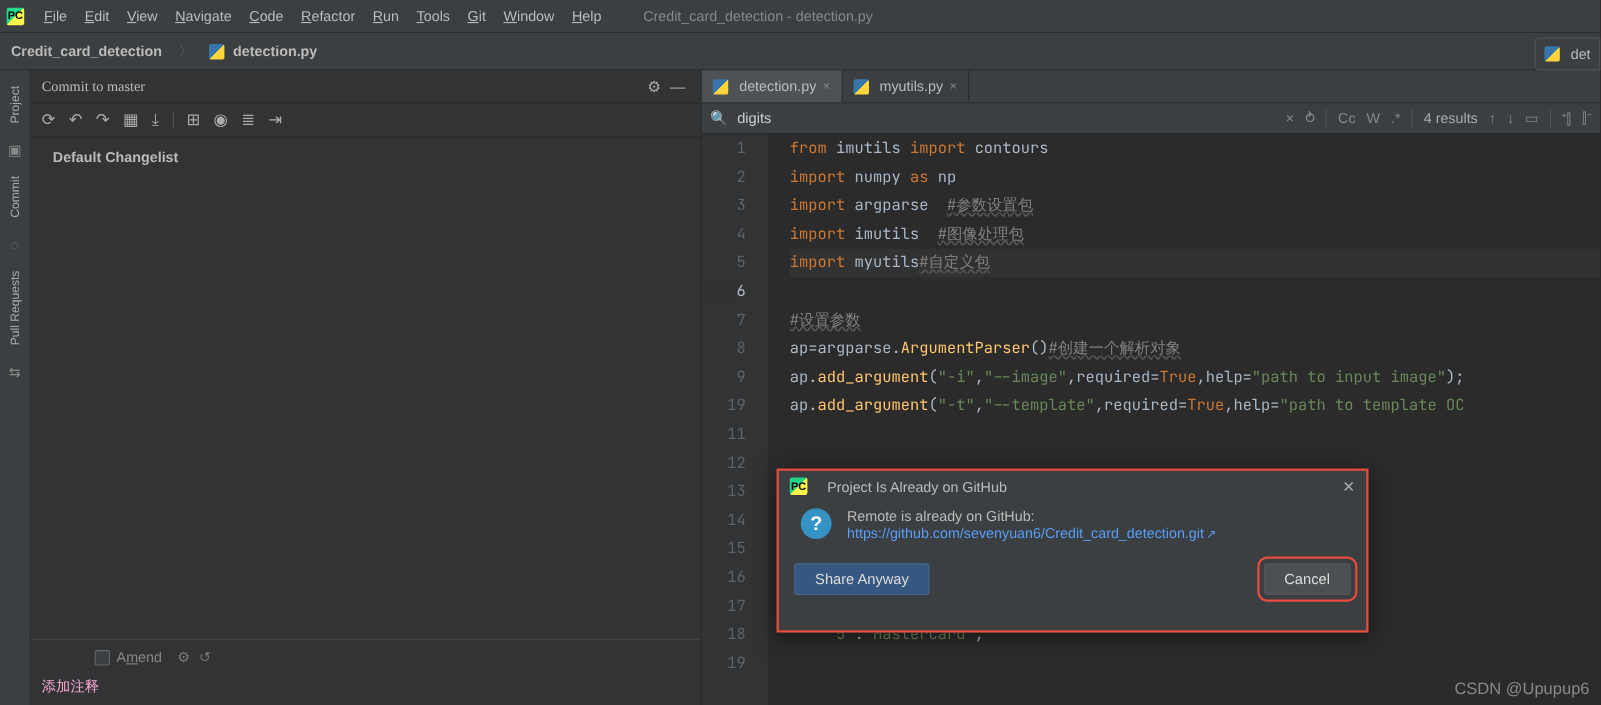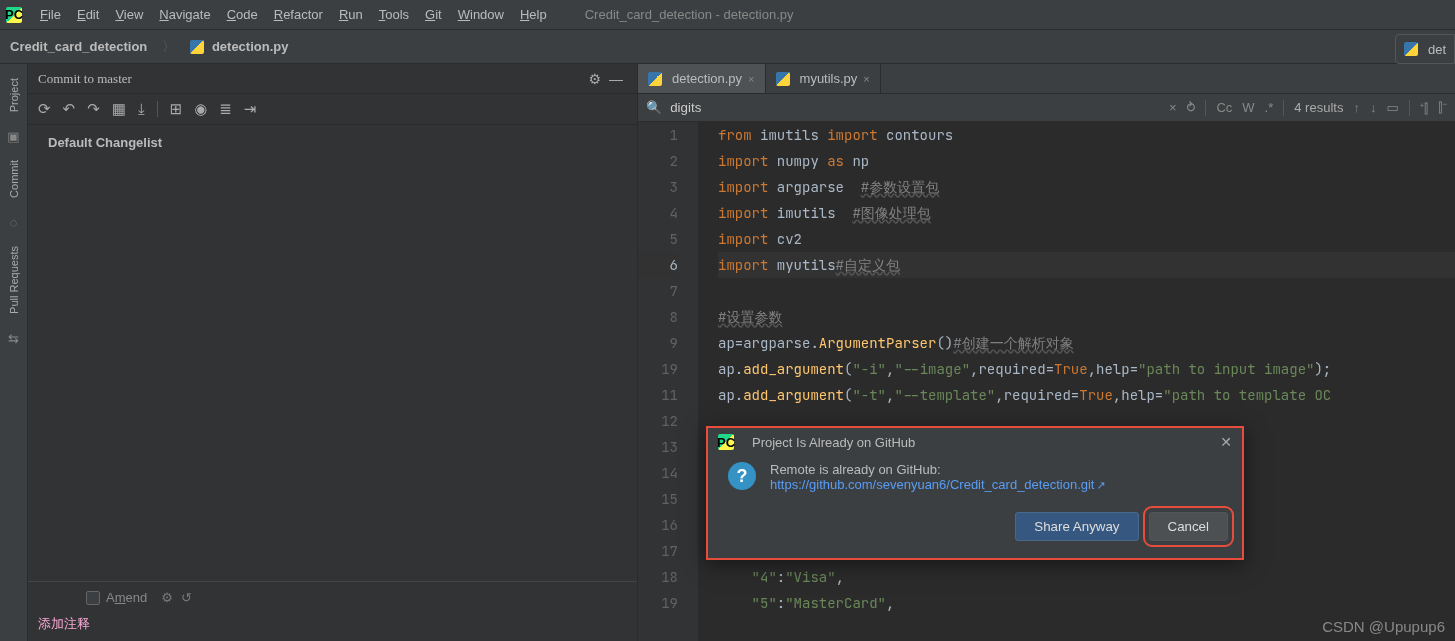--- a/index.html
+++ b/index.html
@@ -19,21 +19,21 @@
   height: 30px;
   background: #3c3f41;
   border-bottom: 1px solid #2b2b2b;
   padding: 0 6px;
 }
 .app-icon {
   width: 16px; height: 16px;
   background: linear-gradient(135deg, #21d789 50%, #fcf84a 50%);
   border-radius: 2px;
   margin-right: 10px;
-  font-size: 13px;
+  font-size: 10px;
   color: #000;
   display: flex; align-items: center; justify-content: center;
   font-weight: bold;
 }
 .menu-item {
   padding: 0 8px;
   color: #bbb;
   cursor: pointer;
   line-height: 30px;
 }
@@ -237,23 +237,23 @@
   color: #fff;
   display:flex; align-items:center; justify-content:center;
   font-weight:bold;
   font-size:18px;
 }
 .dialog-text { color:#bbb; }
 .dialog-link { color:#589df6; }
 .ext-icon { font-size:11px; color:#589df6; margin-left:2px; }
 .dialog-buttons {
   display:flex;
-  justify-content:flex-end;
+  justify-content:space-between;
   gap: 10px;
-  padding: 8px 14px 17px;
+  padding: 8px 14px 32px;
 }
 .btn {
   padding: 6px 18px;
   border-radius: 3px;
   border: 1px solid #555;
   background: #4c5052;
   color:#ddd;
   cursor:pointer;
 }
 .btn.primary {
@@ -407,21 +407,20 @@
           <div class="ln">16</div>
           <div class="ln">17</div>
           <div class="ln">18</div>
           <div class="ln">19</div>
         </div>
       <div class="lines" id="lines">
           <div class="cl"><span class="kw">from</span> imutils <span class="kw">import</span> contours</div>
           <div class="cl"><span class="kw">import</span> numpy <span class="kw">as</span> np</div>
           <div class="cl"><span class="kw">import</span> argparse  <span class="com">#参数设置包</span></div>
           <div class="cl"><span class="kw">import</span> imutils  <span class="com">#图像处理包</span></div>
-          <div class="cl"><span class="kw">import</span> cv2</div>
           <div class="cl highlight"><span class="kw">import</span> myutils<span class="com">#自定义包</span></div>
           <div class="cl"></div>
           <div class="cl"><span class="com">#设置参数</span></div>
           <div class="cl">ap=argparse.<span class="fn">ArgumentParser</span>()<span class="com">#创建一个解析对象</span></div>
           <div class="cl">ap.<span class="fn">add_argument</span>(<span class="str">"-i"</span>,<span class="str">"--image"</span>,required=<span class="kw">True</span>,help=<span class="str">"path to input image"</span>);</div>
           <div class="cl">ap.<span class="fn">add_argument</span>(<span class="str">"-t"</span>,<span class="str">"--template"</span>,required=<span class="kw">True</span>,help=<span class="str">"path to template OC</span></div>
           <div class="cl"></div>
           <div class="cl"></div>
           <div class="cl"></div>
           <div class="cl"></div>

